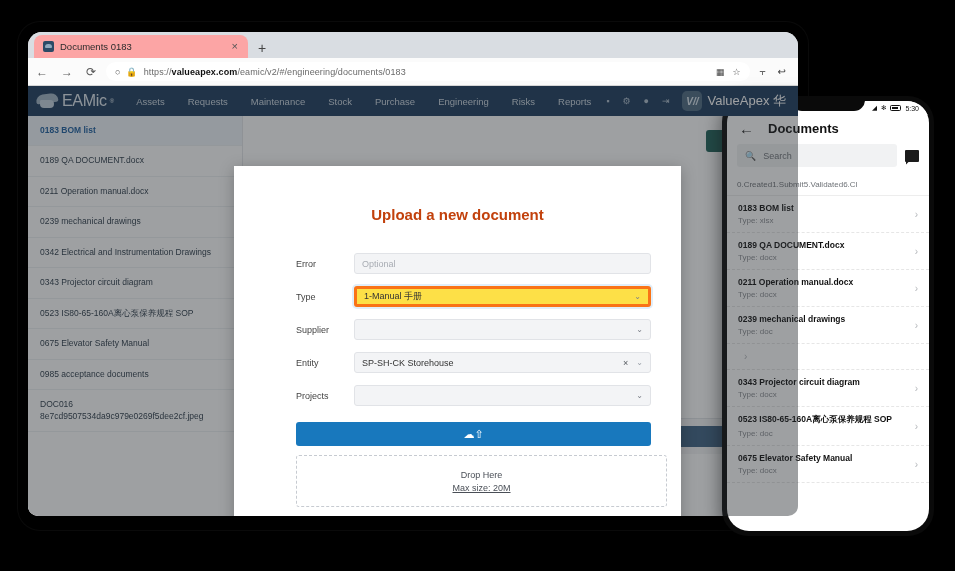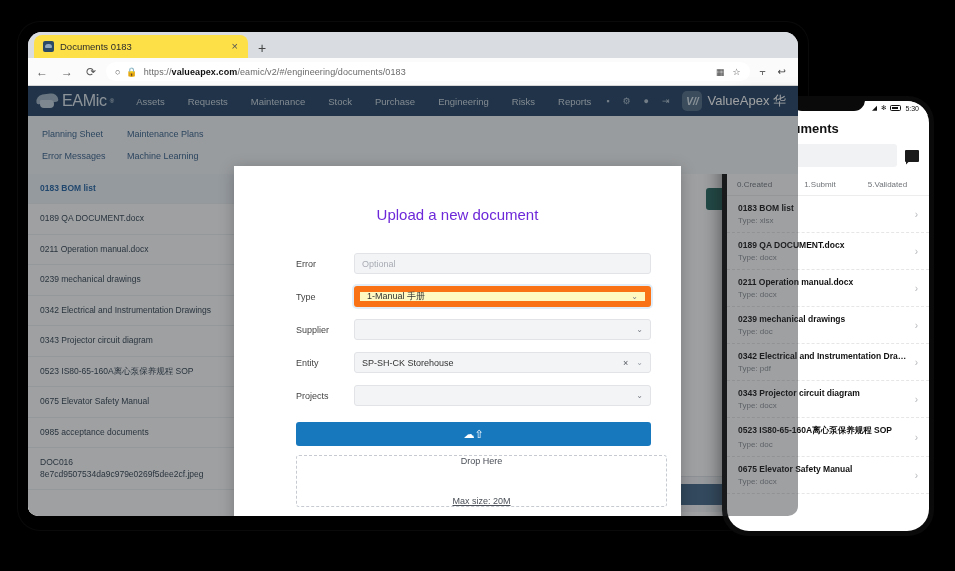--- a/index.html
+++ b/index.html
@@ -30,21 +30,21 @@
   }
 
   
   .tabstrip {
     height: 26px; background: #d9dde2;
     display: flex; align-items: flex-end; padding-left: 6px;
     position: relative;
   }
   .tab {
     display: flex; align-items: center; gap: 6px;
-    background: #fde047; height: 23px;
+    background: #fca5a5; height: 23px;
     border-radius: 8px 8px 0 0;
     padding: 0 8px 0 9px;
     min-width: 214px; position: relative;
   }
   .tab-fav {
     width: 11px; height: 11px; flex: 0 0 11px;
     background: #2b4a66; border-radius: 2px;
     position: relative;
   }
   .tab-fav::after{
@@ -161,45 +161,45 @@
   }
 
   
   .modal {
     position: absolute; left: 206px; top: 80px;
     width: 447px; height: 395px;
     background:#fff; z-index: 6;
     box-shadow: 0 3px 14px rgba(0,0,0,.25);
   }
   .modal-title {
-    text-align:center; font-size:15px; color:#6d28d9;
-    padding-top: 40px; padding-bottom: 30px; font-weight:400;
+    text-align:center; font-size:15px; color:#c2410c;
+    padding-top: 40px; padding-bottom: 30px; font-weight:700;
   }
   .form-row { display:flex; align-items:center; margin-bottom: 12px; padding: 0 30px 0 62px;}
   .form-label { width: 58px; font-size: 9px; color:#444; flex:0 0 58px;}
   .field {
     flex:1; height: 21px; background:#f3f4f6; border:1px solid #e1e3e7;
     border-radius:3px; display:flex; align-items:center; padding: 0 7px;
     font-size:9px; color:#333; position:relative;
   }
   .field.placeholder { color:#a8acb3; }
-  .field.focused { border:6px solid #f97316; box-shadow: 0 0 0 2px rgba(90,162,221,.18); background:#fef9c3;justify-content:space-between;}
+  .field.focused { border:3px solid #f97316; box-shadow: 0 0 0 2px rgba(90,162,221,.18); background:#fde047;justify-content:space-between;}
   .field .caret { margin-left:auto; font-size:8px; color:#7c8089; }
   .field .clear { margin-left:auto; font-size:9px; color:#54595f; padding-right:8px;}
   .field .caret2 { font-size:8px; color:#9aa0a8; }
 
   .upload-btn {
     margin: 16px 30px 0 62px; height: 24px; background:#1878bd;
     border-radius:3px; display:flex;align-items:center;justify-content:center;
   }
   .cloud-ic { color:#fff; font-size:11px; line-height:1;}
   .drop-zone {
     margin: 9px 14px 0 62px; height: 52px;
     border: 1px dashed #c7cbd1; border-radius:3px;
-    display:flex;flex-direction:column;align-items:center;justify-content:space-between;
+    display:flex;flex-direction:column;align-items:center;justify-content:center;
     gap:3px;
   }
   .drop-l1 { font-size:9px; color:#4a4f57;}
   .drop-l2 { font-size:9px; color:#4a4f57;text-decoration:underline;}
 
   
   #phone {
     position:absolute; left: 722px; top: 96px;
     width: 212px; height: 440px;
     background:#0a0a0a; border-radius: 26px;
@@ -232,21 +232,21 @@
     display:flex; align-items:center; gap:7px; padding: 0 8px;
   }
   .ph-search-ic { color:#1976d2; font-size:9px;}
   .ph-search-ph { font-size:9px; color:#6f7378;}
   .ph-chat {
     width: 14px;height:12px;background:#1b1b1b;border-radius:1px;position:relative;flex:0 0 14px;
   }
   .ph-chat::after{content:"";position:absolute;left:1px;bottom:-3px;width:4px;height:4px;background:#1b1b1b;
     clip-path: polygon(0 0,100% 0,0 100%);}
   .ph-tabs {
-    display:flex; gap:32px; padding: 5px 3px 6px 10px;
+    display:flex; gap:0; padding: 5px 3px 6px 10px;
     border-bottom: 1px solid #ededed; background:#fff;
     overflow:hidden; white-space:nowrap;
   }
   .ph-tab { font-size:8px; color:#6f7378;}
   .ph-list { background:#fff; }
   .ph-item {
     display:flex; align-items:center; padding: 7px 11px 7px 11px;
     border-bottom: 1px dashed #e6e6e6;
   }
   .ph-item-main { flex:1; min-width:0; }
@@ -318,30 +318,20 @@
             <span class="nav-ic">⚙</span>
             <span class="nav-ic">●</span>
             <span class="nav-ic">⇥</span>
             <span class="brand-right">
               <span class="brand-badge">V//</span>
               <span class="brand-name">ValueApex 华</span>
             </span>
           </div>
         </div>
 
-        <div class="subnav">
-          <div class="subnav-row">
-            <span class="subnav-item">Planning Sheet</span>
-            <span class="subnav-item">Maintenance Plans</span>
-          </div>
-          <div class="subnav-row">
-            <span class="subnav-item">Error Messages</span>
-            <span class="subnav-item">Machine Learning</span>
-          </div>
-        </div>
 
         <div class="content">
           <div class="list-pane">
             <div class="list-item active">0183 BOM list</div>
             <div class="list-item">0189 QA DOCUMENT.docx</div>
             <div class="list-item">0211 Operation manual.docx</div>
             <div class="list-item">0239 mechanical drawings</div>
             <div class="list-item">0342 Electrical and Instrumentation Drawings</div>
             <div class="list-item">0343 Projector circuit diagram</div>
             <div class="list-item">0523 IS80-65-160A离心泵保养规程 SOP</div>
@@ -484,24 +474,20 @@
           <span class="ph-chev">›</span>
         </div>
         <div class="ph-item">
           <div class="ph-item-main">
             <div class="ph-item-t">0239 mechanical drawings</div>
             <div class="ph-item-s">Type: doc</div>
           </div>
           <span class="ph-chev">›</span>
         </div>
         <div class="ph-item">
-          <div class="ph-item-main">
-            <div class="ph-item-t">0342 Electrical and Instrumentation Dra…</div>
-            <div class="ph-item-s">Type: pdf</div>
-          </div>
           <span class="ph-chev">›</span>
         </div>
         <div class="ph-item">
           <div class="ph-item-main">
             <div class="ph-item-t">0343 Projector circuit diagram</div>
             <div class="ph-item-s">Type: docx</div>
           </div>
           <span class="ph-chev">›</span>
         </div>
         <div class="ph-item">

